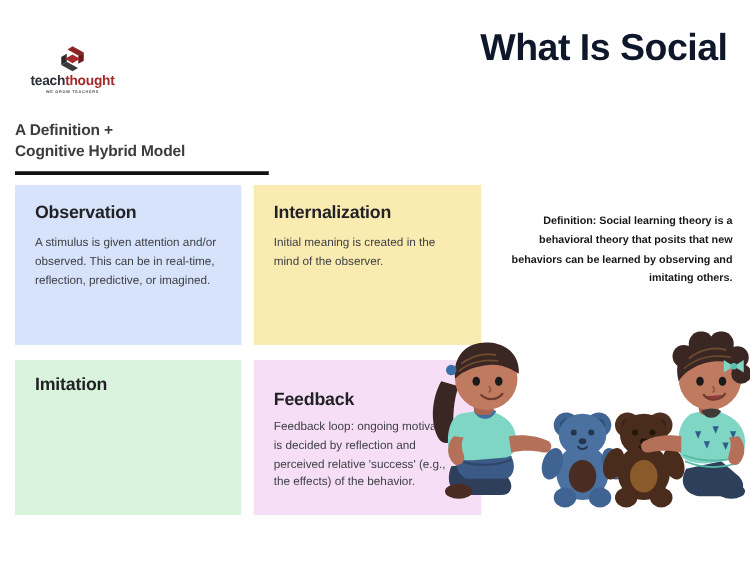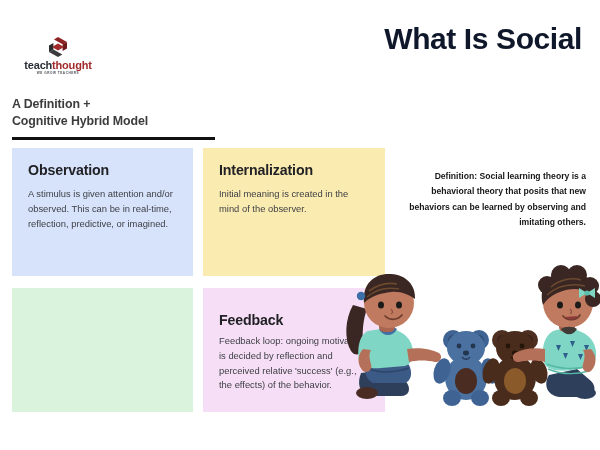--- a/index.html
+++ b/index.html
@@ -88,20 +88,21 @@
     <h3>Internalization</h3>
     <p>Initial meaning is created in the mind of the observer.</p>
   </div>
 
   <div class="card" id="card-observation">
     <h3>Observation</h3>
     <p>A stimulus is given attention and/or observed. This can be in real-time, reflection, predictive, or imagined.</p>
   </div>
 
   <div class="card" id="card-imitation">
+    <h3>Imitation</h3>
   </div>
 
   <div class="card" id="card-feedback">
     <h3>Feedback</h3>
     <p>Feedback loop: ongoing motivation is decided by reflection and perceived relative 'success' (e.g., the effects) of the behavior.</p>
   </div>
 
   <svg class="illustration" viewBox="0 0 265 155">
 
     <g>

